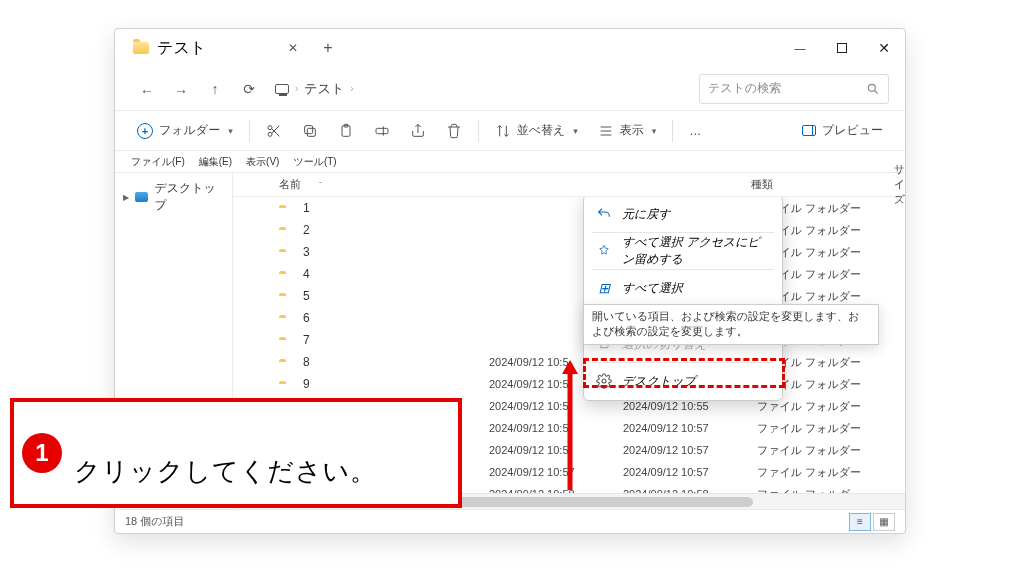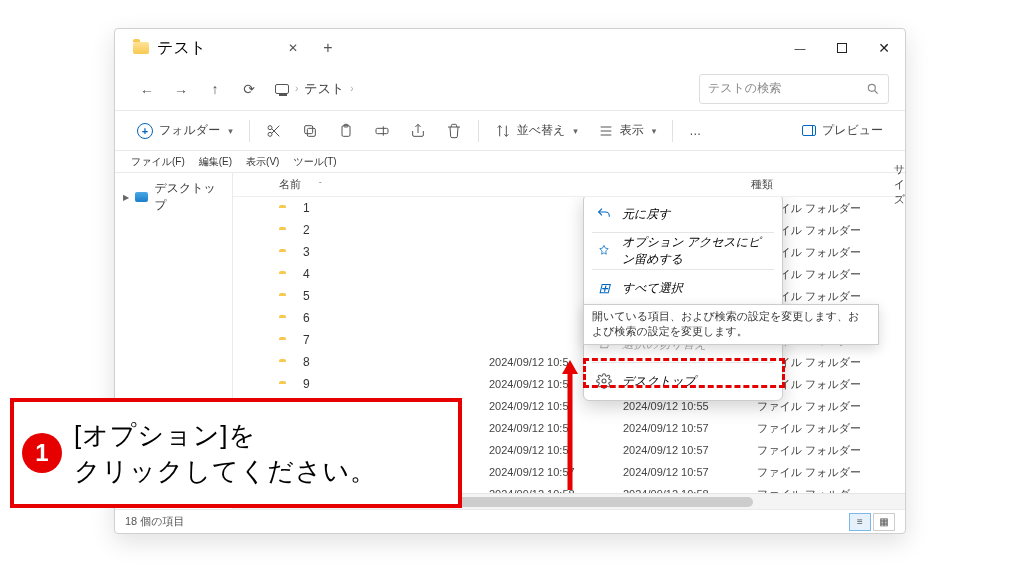--- a/index.html
+++ b/index.html
@@ -267,21 +267,21 @@
                 <path d="M9 14L4 9l5-5"></path>
                 <path d="M4 9h10a6 6 0 016 6v1"></path>
               </svg>
             <span>元に戻す</span>
           </div>
           <div class="ctxsep"></div>
           <div class="ctxitem">
             <svg viewBox="0 0 24 24" fill="none" stroke="#0067c0" stroke-width="1.6">
                 <path d="M12 2l3 6 6 1-5 5 1 7-5-3-5 3 1-7-5-5 6-1 3-6z" transform="scale(0.7) translate(5 3)"></path>
               </svg>
-            <span>オプション アクセスにピン留めする</span>
+            <span>すべて選択 アクセスにピン留めする</span>
           </div>
           <div class="ctxsep"></div>
           <div class="ctxitem">
             <span class="cicon" style="color:#0067c0;font-size:14px;">⊞</span>
             <span>すべて選択</span>
           </div>
           <div class="ctxitem">
             <span class="cicon" style="color:#555;font-size:13px;">▭</span>
             <span>選択解除</span>
           </div>
@@ -452,16 +452,16 @@
 <div class="callout-arrow">
   <svg viewBox="0 0 20 130">
       <line x1="10" y1="10" x2="10" y2="130" stroke="#e60000" stroke-width="5"></line>
       <polygon points="10,0 2,14 18,14" fill="#e60000"></polygon>
     </svg>
 </div>
 
 <div class="callout">
   <div class="callout-num">1</div>
   <div class="callout-text">
-    <span>[オプション]を</span><br>
+    <br>
     <span>クリックしてください。</span>
   </div>
 </div>
 
 </body></html>

